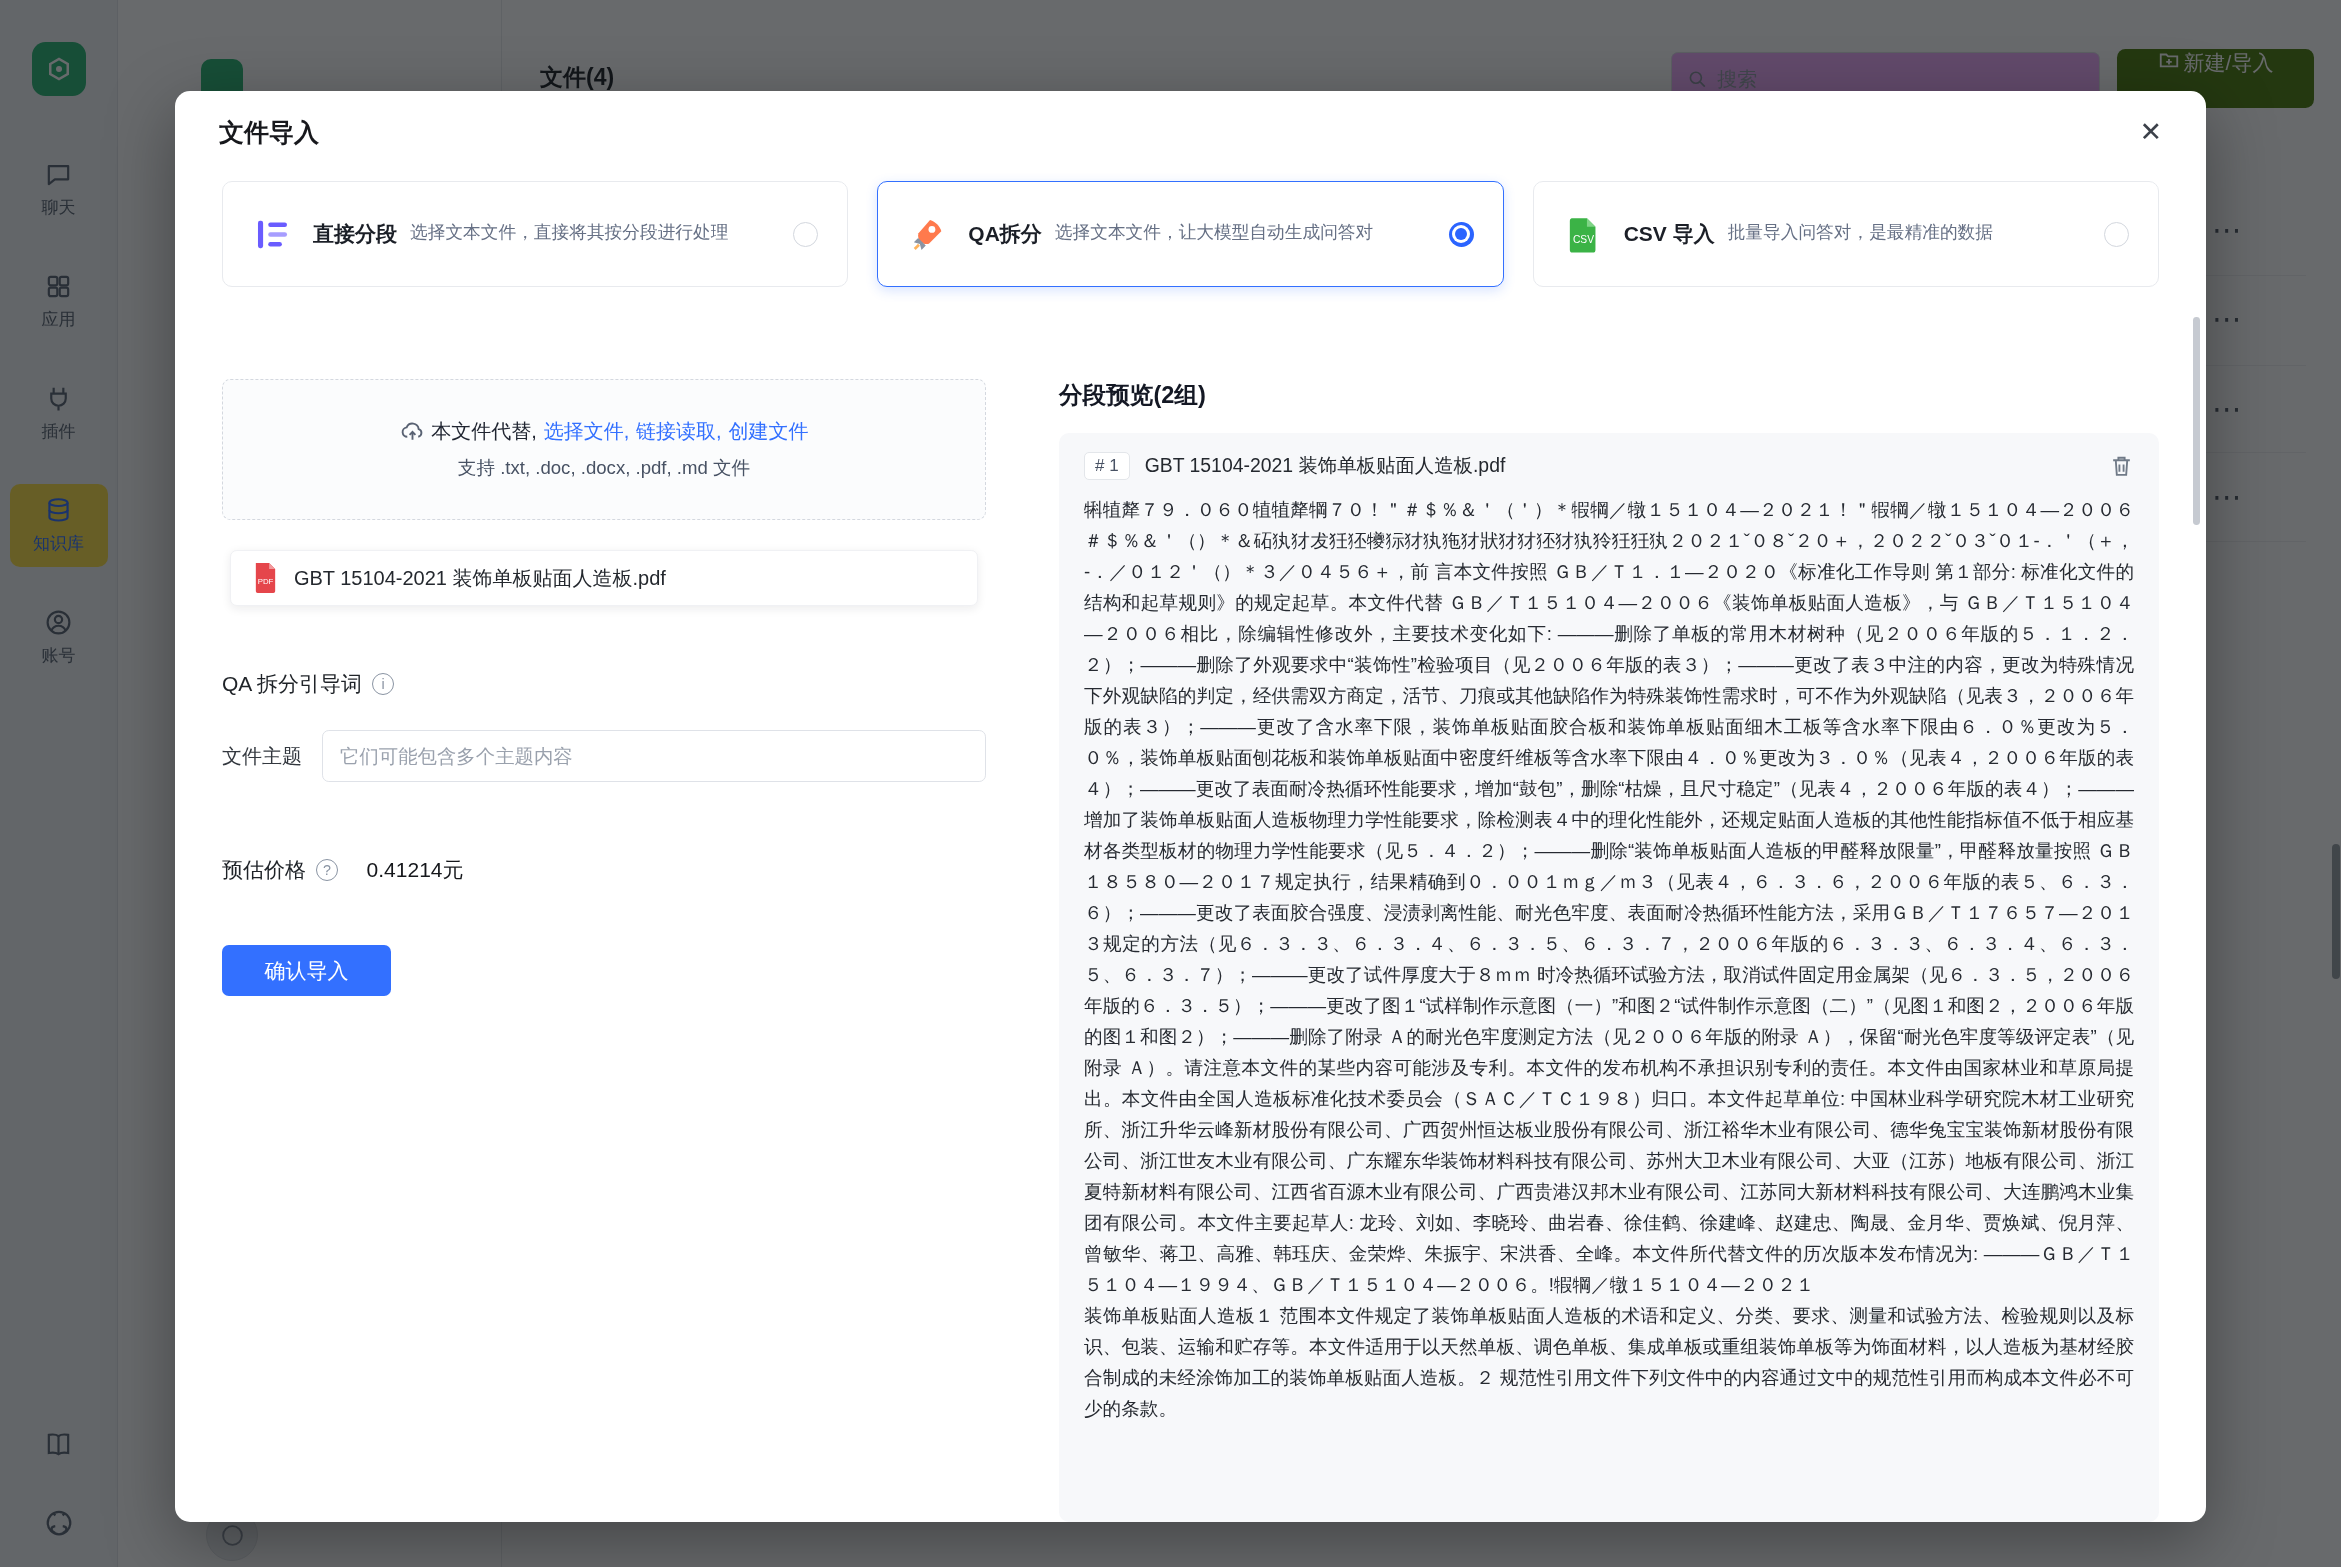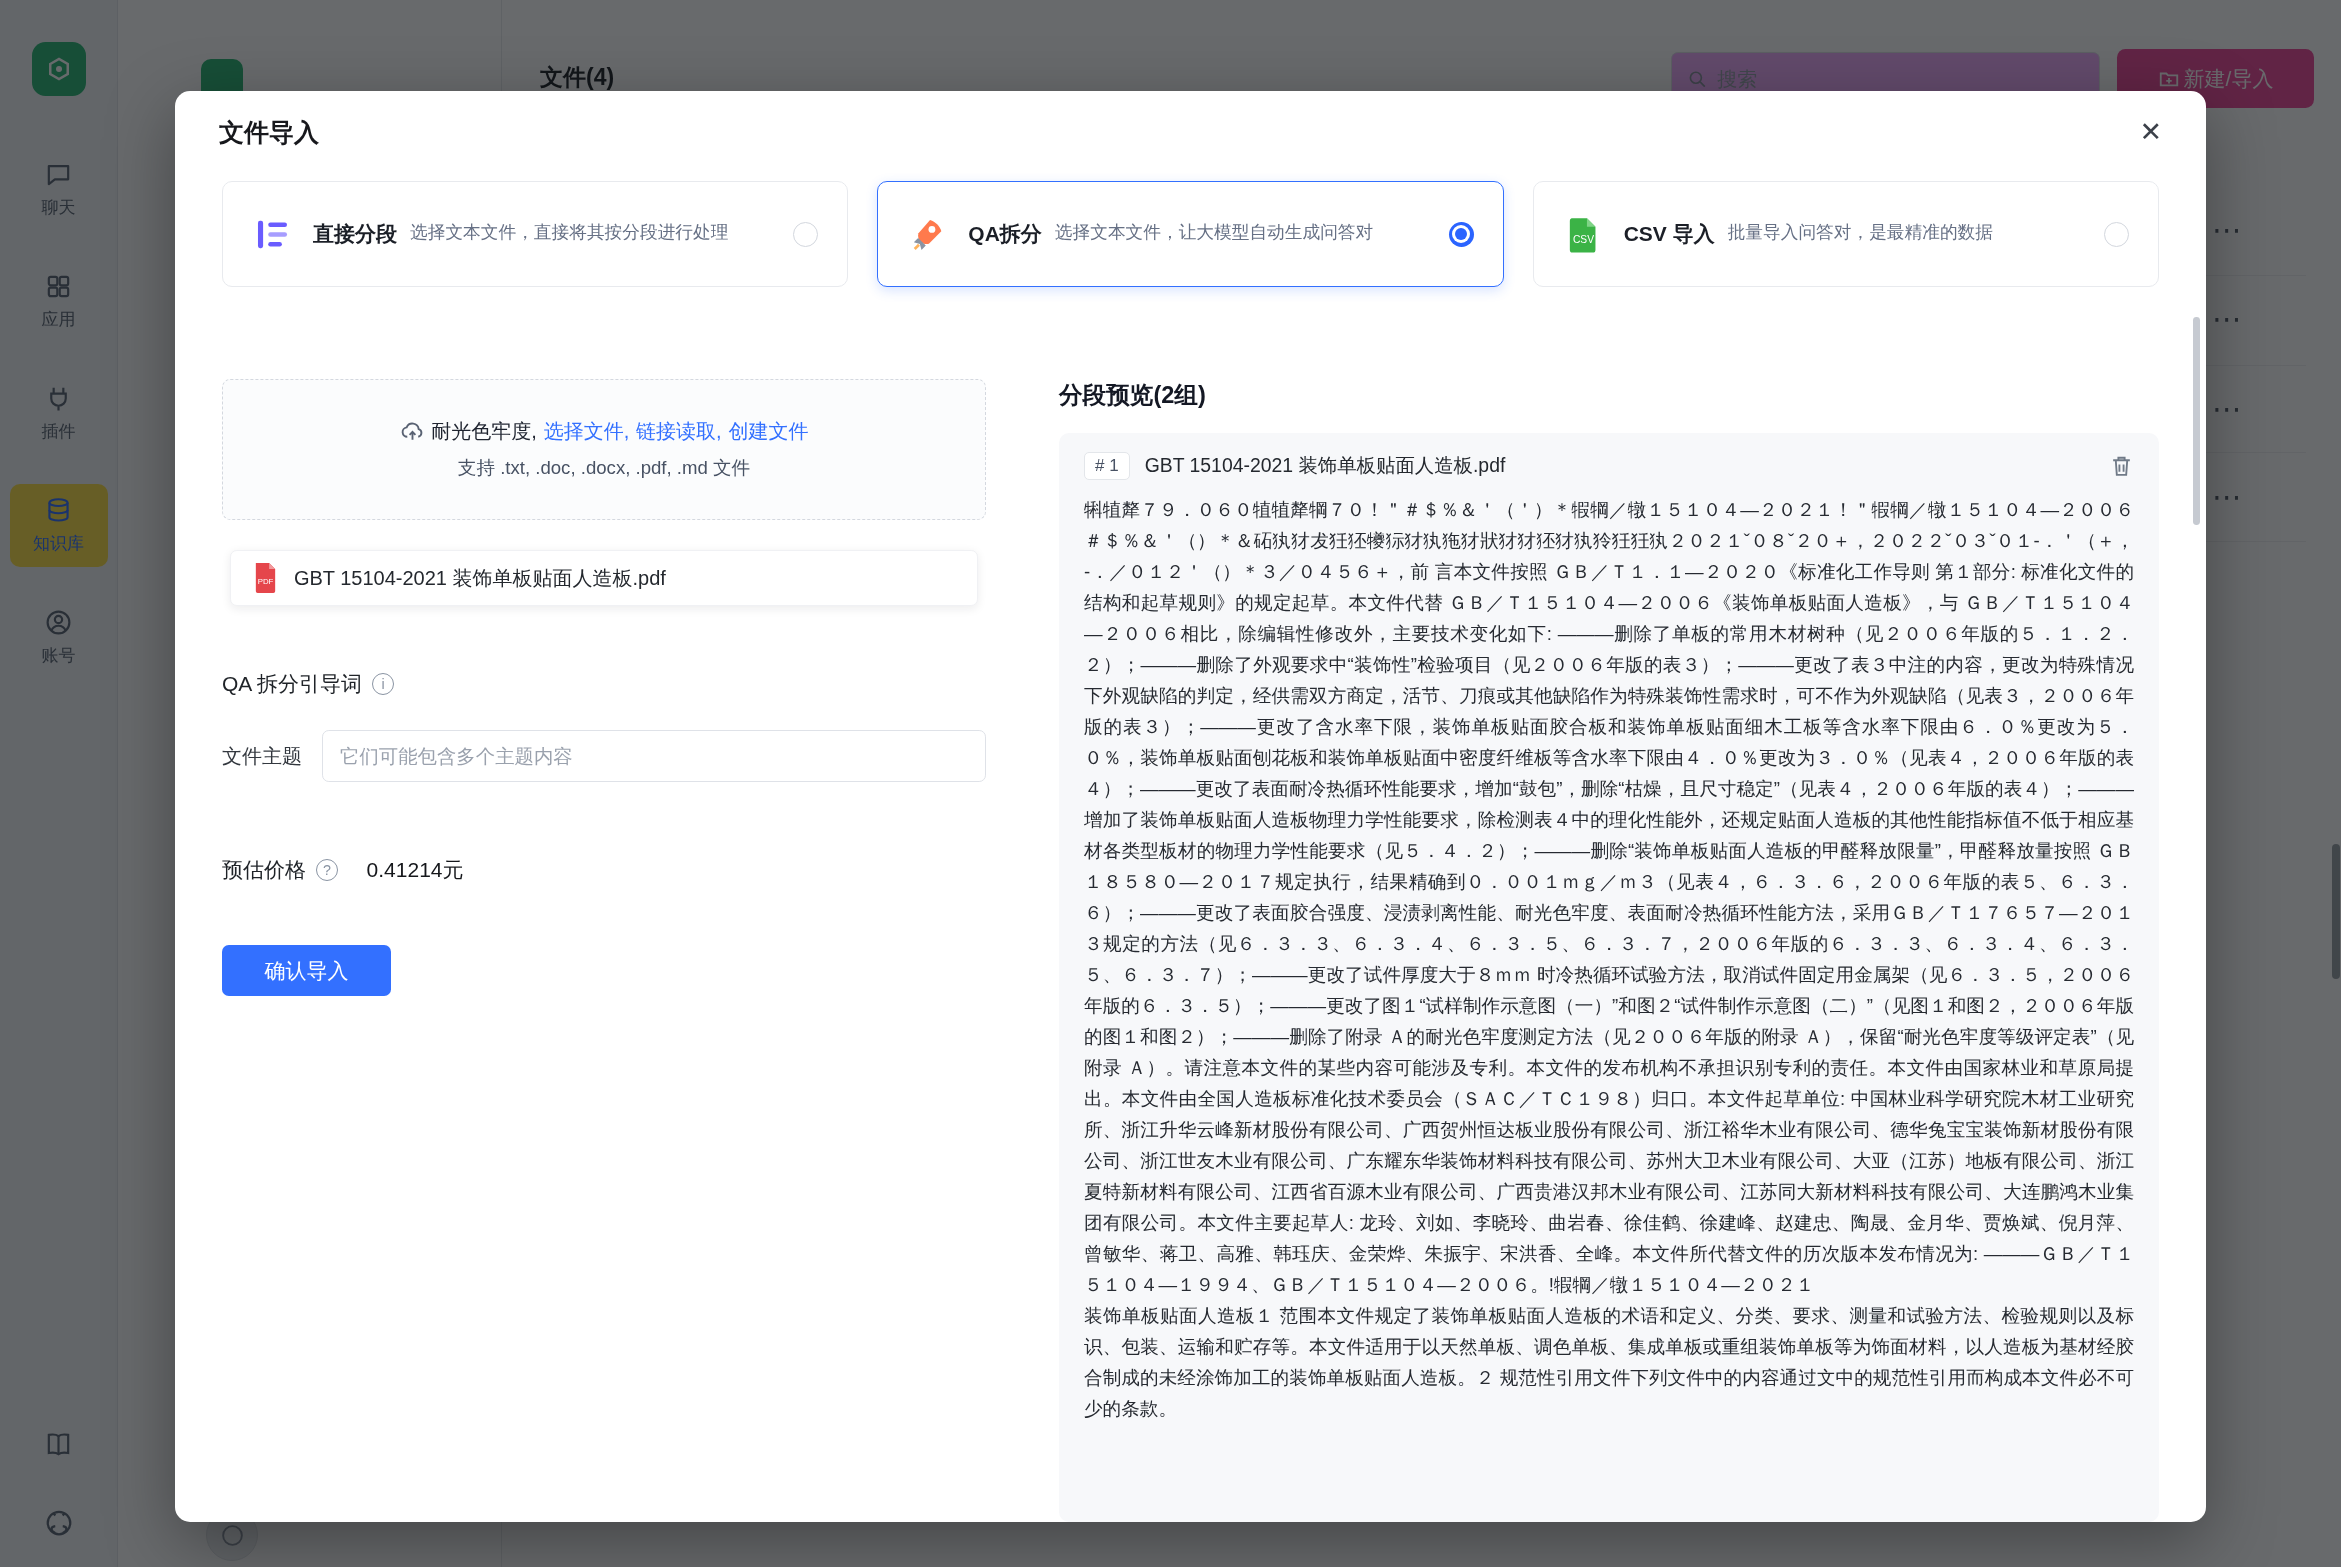--- a/index.html
+++ b/index.html
@@ -32,21 +32,21 @@
   .kb-mini-logo { position:absolute; left:201px; top:59px; width:42px; height:42px; border-radius:10px; background:#2ab673; }
   .search-box {
     position:absolute; left:1671px; top:52px; width:429px; height:54px;
     border:0.8px solid #dfe2e8; border-radius:6.8px; background:#f0abfc;
     display:flex; align-items:center; gap:10px; padding:0 15px; color:#9aa1ad;
   }
   .search-box input { border:none; outline:none; font-size:20px; color:#374151; width:100%; font-family:inherit; background:transparent; }
   .search-box input::placeholder { color:#9aa1ad; }
   .create-btn {
     position:absolute; left:2117px; top:49px; width:197px; height:59px; border-radius:8.4px;
-    background:#ec4899; color:#fff; font-size:21px; display:flex; align-items:center;
+    background:#4d7c0f; color:#fff; font-size:21px; display:flex; align-items:flex-start;
     justify-content:center; gap:4px; border:none; cursor:pointer; font-family:inherit;
   }
   .row-sep { position:absolute; left:523px; width:1783px; height:0.8px; background:#eef0f2; }
   .row-menu { position:absolute; left:2194px; width:68px; height:37px; border:none; background:transparent; color:#525a66; font-size:29px; letter-spacing:2.5px; cursor:pointer; font-family:inherit; }
   .page-scroll-thumb { position:absolute; right:2.5px; top:844px; width:7.6px; height:135px; border-radius:4.2px; background:#9aa0a6; }
   .float-circle { position:absolute; left:206px; top:1509px; width:52px; height:52px; border-radius:50%; background:#eceef1; border:0.8px solid #dfe2e6; display:flex; align-items:center; justify-content:center; color:#8b93a0; }
   
   .overlay { position:absolute; inset:0; background:rgba(12,14,18,0.62); z-index:5; }
   
   .modal {
@@ -281,21 +281,21 @@
 
     <div class="modal-body">
 
       <div class="left-col">
         <div class="drop-area">
           <div class="drop-line1">
             <svg width="25" height="25" viewBox="0 0 24 24" fill="none" stroke="#596273" stroke-width="1.8">
               <path d="M7 17a4.5 4.5 0 0 1-.6-8.96 6 6 0 0 1 11.5 1.6A3.8 3.8 0 0 1 17.5 17"></path>
               <path d="M12 20v-7M9.2 15.2 12 12.4l2.8 2.8"></path>
             </svg>
-            <span>耐光色牢度,</span>
+            <span>本文件代替,</span>
             <span class="drop-link">选择文件,</span>
             <span class="drop-link">链接读取,</span>
             <span class="drop-link">创建文件</span>
           </div>
           <div class="drop-line2">支持 .txt, .doc, .docx, .pdf, .md 文件</div>
         </div>
 
         <div class="file-row">
           <svg width="29" height="34" viewBox="0 0 24 28" style="font-size:24px">
             <path d="M4 1.5h11l5 5V25a1.5 1.5 0 0 1-1.5 1.5h-13A1.5 1.5 0 0 1 4 25z" fill="#e5464b"></path>

